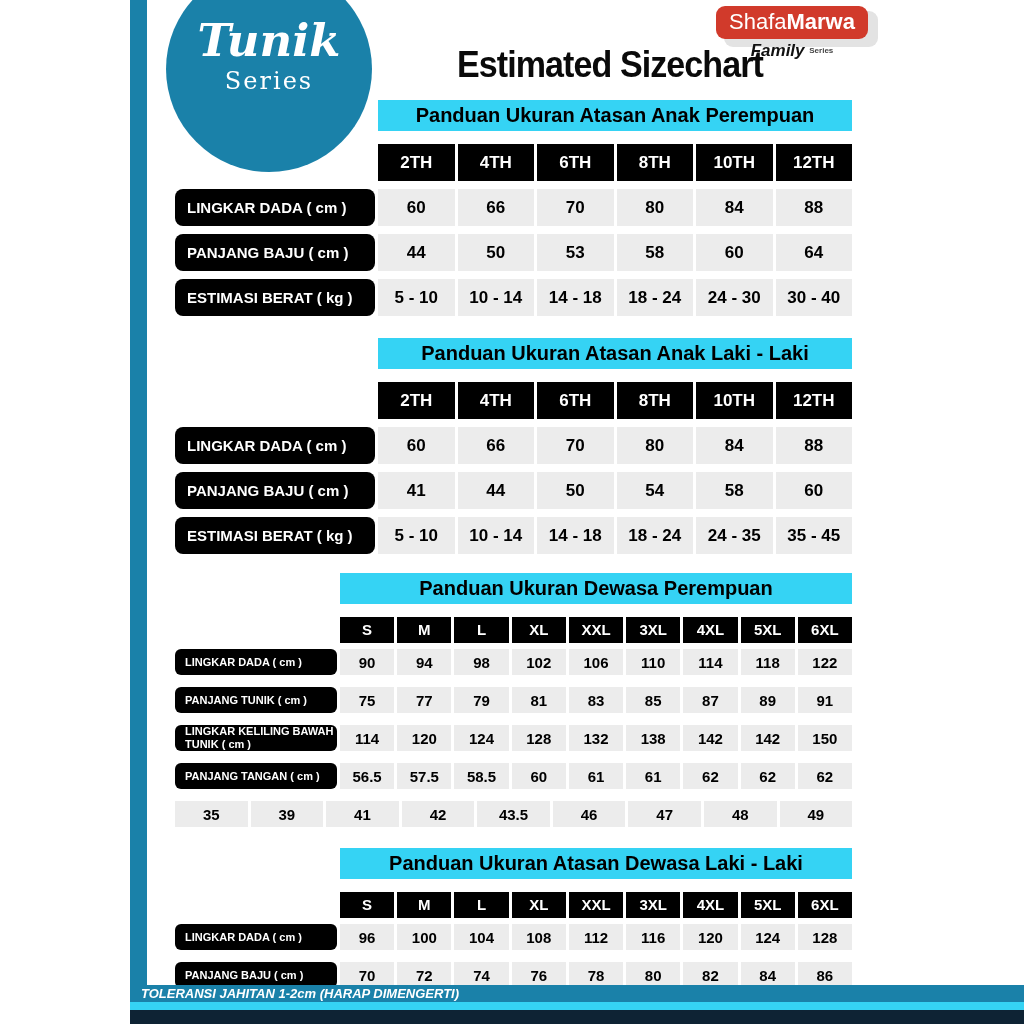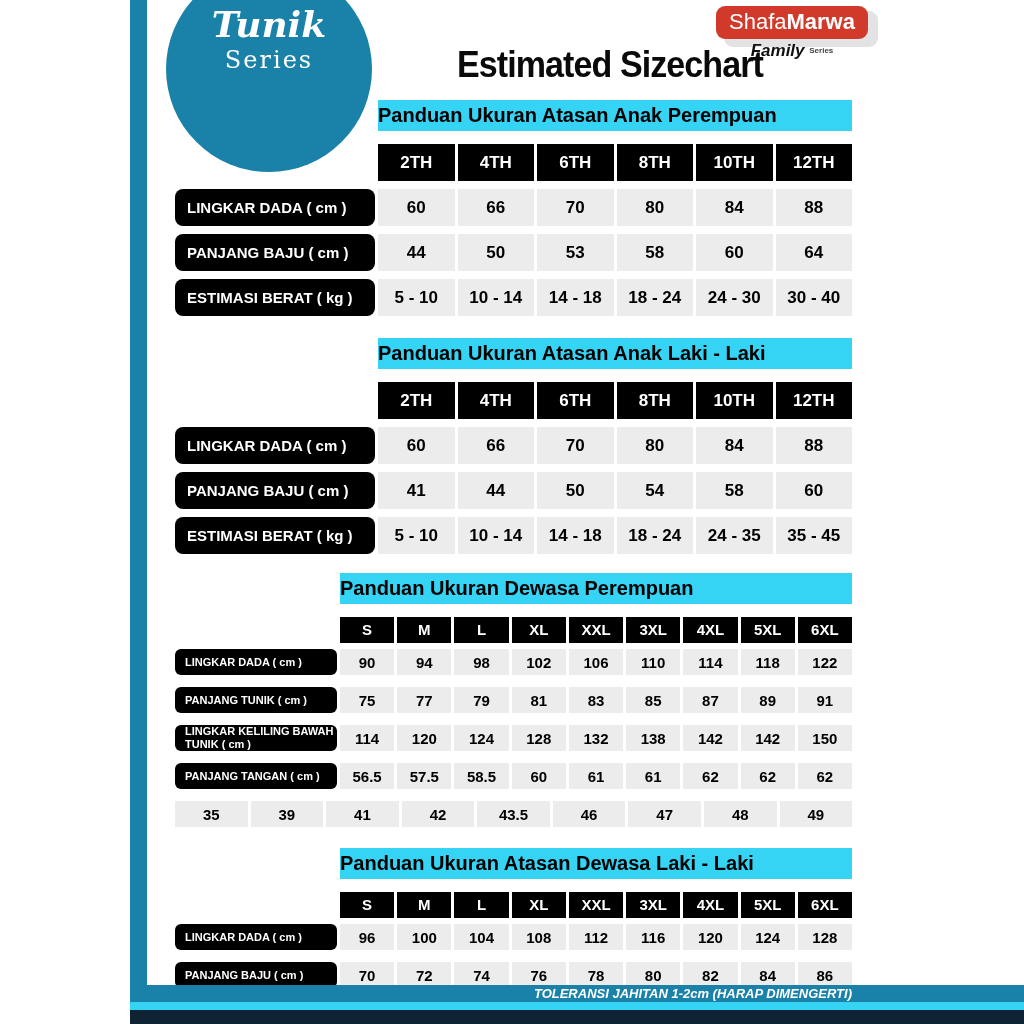--- a/index.html
+++ b/index.html
@@ -10,39 +10,39 @@
     --navy:#0e2334;
   }
   *{margin:0;padding:0;box-sizing:border-box;}
   body{font-family:"Liberation Sans",sans-serif;background:#fff;}
   .canvas{position:relative;width:1024px;height:1024px;background:#fff;overflow:hidden;}
 
   .leftbar{position:absolute;left:130px;top:0;width:17px;height:1002px;background:var(--teal);}
 
   .badge{position:absolute;left:166px;top:-34px;width:206px;height:206px;border-radius:50%;
          background:var(--teal);color:#fff;text-align:center;}
-  .badge .l1{margin-top:40px;font-family:"DejaVu Serif",serif;font-style:italic;font-weight:bold;
-             font-size:36px;line-height:1.0;}
+  .badge .l1{margin-top:52px;font-family:"DejaVu Serif",serif;font-style:italic;font-weight:bold;
+             font-size:45px;line-height:1.0;}
   .badge .l2{font-family:"DejaVu Serif",serif;font-size:24px;letter-spacing:2px;margin-top:4px;}
 
   .title{position:absolute;left:372px;top:44px;width:476px;text-align:center;color:#0a0a0a;
          font-size:37px;font-weight:bold;letter-spacing:-1px;transform:scaleX(.92);}
 
   .logo{position:absolute;left:716px;top:6px;width:170px;}
   .logo-shadow{position:absolute;left:8px;top:5px;width:154px;height:36px;background:#e3e3e3;border-radius:9px;}
   .logo-red{position:relative;width:152px;background:var(--logo-red);border-radius:9px;
             padding:5px 0 6px;text-align:center;color:#fff;font-size:22px;line-height:1;}
   .logo-red .p1{font-weight:normal;}
   .logo-red .p2{font-weight:bold;}
   .logo-family{position:relative;width:152px;text-align:center;font-size:17px;font-weight:bold;
                font-style:italic;color:#111;margin-top:2px;}
   .logo-family .tiny{font-size:8px;font-style:normal;color:#444;vertical-align:3px;}
 
   .table{position:absolute;left:175px;width:677px;}
-  .tbar{background:var(--cyan);color:#000;font-weight:bold;font-size:20px;
+  .tbar{background:var(--cyan);color:#000;font-weight:bold;font-size:20px;text-align:center;
         height:31px;line-height:31px;}
   .table--kids .tbar,.table--kids .cols{margin-left:203px;}
   .table--adult .tbar,.table--adult .cols{margin-left:165px;}
   .cols{display:flex;gap:3px;margin-top:13px;}
   .cols > div{flex:1;background:#000;color:#fff;font-weight:bold;text-align:center;}
   .table--kids .cols > div{height:37px;line-height:37px;font-size:17px;}
   .table--adult .cols > div{height:26px;line-height:26px;font-size:15px;}
   .rows{display:flex;flex-direction:column;margin-top:8px;}
   .table--kids .rows{gap:8px;}
   .table--adult .rows{gap:12px;margin-top:6px;}
@@ -51,21 +51,21 @@
   .table--kids .rlabel{width:200px;border-radius:8px;font-size:15px;padding-left:12px;min-height:37px;}
   .table--adult .rlabel{width:162px;border-radius:6px;font-size:11px;padding-left:10px;
                         min-height:26px;line-height:1.15;}
   .cell{flex:1;background:var(--cell-gray);color:#000;font-weight:bold;display:flex;
         align-items:center;justify-content:center;}
   .table--kids .cell{font-size:17px;min-height:37px;}
   .table--adult .cell{font-size:15px;min-height:26px;}
 
   .stripe1{position:absolute;left:141px;right:0;top:985px;height:17px;background:var(--teal);
            color:#fff;font-size:13px;font-weight:bold;font-style:italic;line-height:17px;
-           text-align:right;padding-right:172px;}
+           text-align:left;padding-right:172px;}
   .stripe2{position:absolute;left:130px;right:0;top:1002px;height:8px;background:var(--cyan);}
   .stripe3{position:absolute;left:130px;right:0;top:1010px;height:14px;background:var(--navy);}
 </style>
 </head>
 <body>
 
 <div class="canvas">
 
   <div class="leftbar"></div>
 

